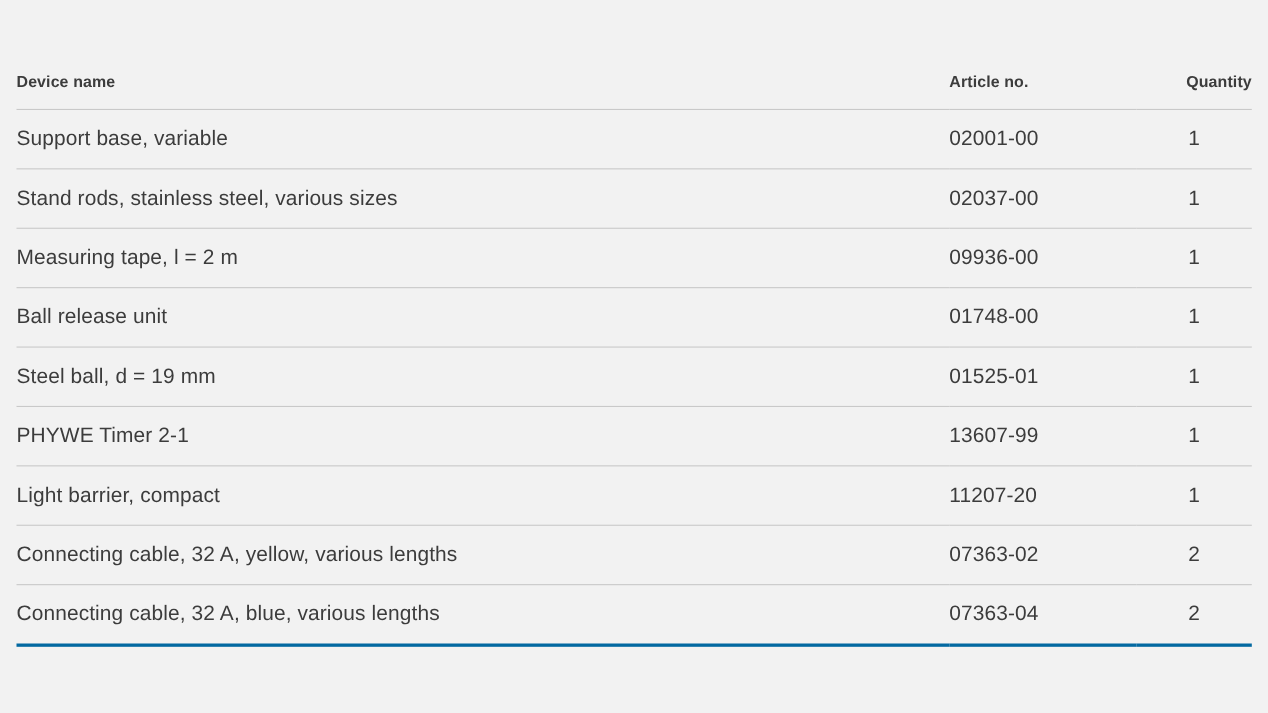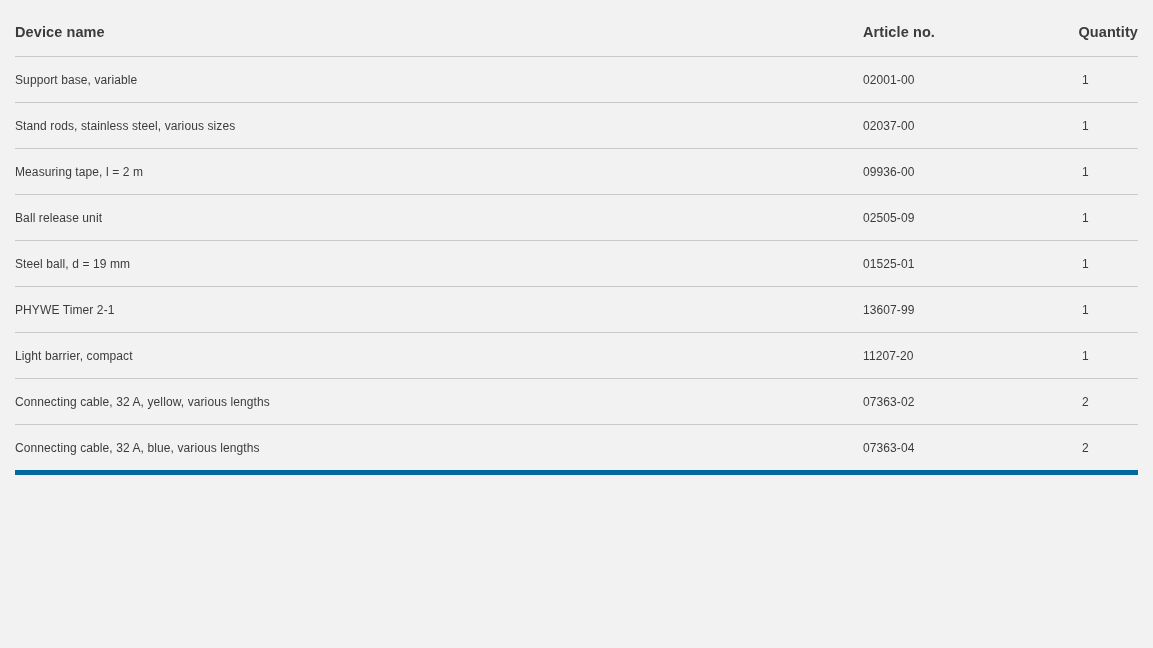--- a/index.html
+++ b/index.html
@@ -11,20 +11,21 @@
     height: 648px;
     background: #f2f2f2;
     font-family: "Liberation Sans", sans-serif;
     color: #3c3c3c;
     overflow: hidden;
   }
   .equipment-table-wrap {
     width: 1153px;
     padding-top: 24px;
     box-sizing: border-box;
+    margin-top: 43px;
   }
   table.equipment-table {
     width: 1123px;
     margin: 0 15px;
     border-collapse: collapse;
     table-layout: fixed;
   }
   table.equipment-table col.col-name   { width: 848px; }
   table.equipment-table col.col-art    { width: 170px; }
   table.equipment-table col.col-qty    { width: 105px; }
@@ -38,29 +39,29 @@
     vertical-align: bottom;
     letter-spacing: 0.1px;
   }
   table.equipment-table th.art {
     text-align: left;
   }
   table.equipment-table th.qty {
     text-align: right;
   }
   table.equipment-table td {
-    font-size: 12px;
+    font-size: 19px;
     color: #3c3c3c;
     padding: 16px 0 15px 0;
     border-top: 1px solid #c9c9c9;
     vertical-align: middle;
     letter-spacing: 0.1px;
   }
   table.equipment-table tr:last-child td {
-    border-bottom: 5px solid #0369a1;
+    border-bottom: 3px solid #0369a1;
   }
   table.equipment-table td.art {
     text-align: left;
   }
   table.equipment-table td.qty {
     text-align: center;
   }
 </style>
 </head>
 <body>
@@ -90,21 +91,21 @@
         <td class="art">02037-00</td>
         <td class="qty">1</td>
       </tr>
       <tr>
         <td class="name">Measuring tape, l = 2 m</td>
         <td class="art">09936-00</td>
         <td class="qty">1</td>
       </tr>
       <tr>
         <td class="name">Ball release unit</td>
-        <td class="art">02505-09</td>
+        <td class="art">01748-00</td>
         <td class="qty">1</td>
       </tr>
       <tr>
         <td class="name">Steel ball, d = 19 mm</td>
         <td class="art">01525-01</td>
         <td class="qty">1</td>
       </tr>
       <tr>
         <td class="name">PHYWE Timer 2-1</td>
         <td class="art">13607-99</td>

